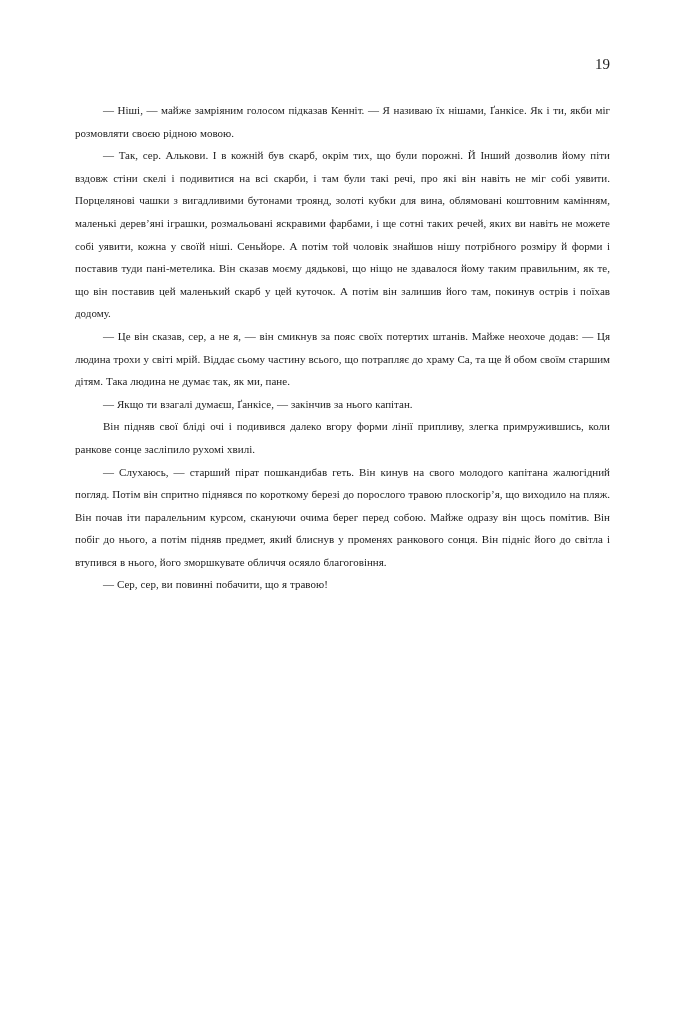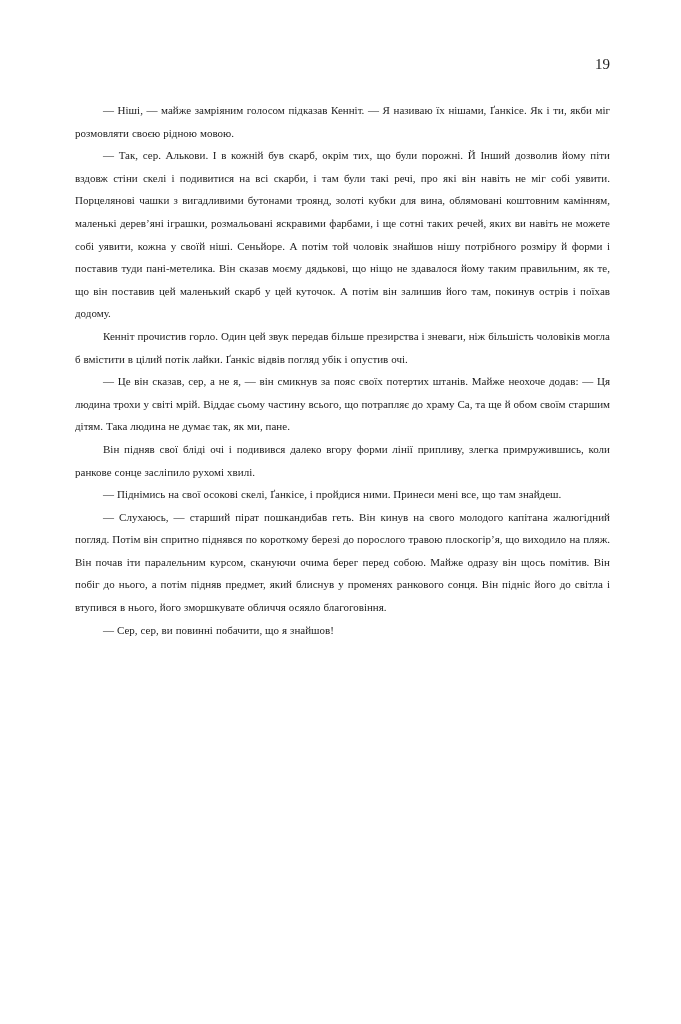--- a/index.html
+++ b/index.html
@@ -43,20 +43,19 @@
   </style>
 </head>
 <body>
 
 <div class="page">
   <div class="page-number">19</div>
 
   <div class="text-block">
     <p>— Ніші, — майже замріяним голосом підказав Кенніт. — Я називаю їх нішами, Ґанкісе. Як і ти, якби міг розмовляти своєю рідною мовою.</p>
     <p>— Так, сер. Алькови. І в кожній був скарб, окрім тих, що були порожні. Й Інший дозволив йому піти вздовж стіни скелі і подивитися на всі скарби, і там були такі речі, про які він навіть не міг собі уявити. Порцелянові чашки з вигадливими бутонами троянд, золоті кубки для вина, облямовані коштовним камінням, маленькі дерев’яні іграшки, розмальовані яскравими фарбами, і ще сотні таких речей, яких ви навіть не можете собі уявити, кожна у своїй ніші. Сеньйоре. А потім той чоловік знайшов нішу потрібного розміру й форми і поставив туди пані-метелика. Він сказав моєму дядькові, що ніщо не здавалося йому таким правильним, як те, що він поставив цей маленький скарб у цей куточок. А потім він залишив його там, покинув острів і поїхав додому.</p>
-    <p>Кенніт прочистив горло. Один цей звук передав більше презирства і зневаги, ніж більшість чоловіків могла б вмістити в цілий потік лайки. Ґанкіс відвів погляд убік і опустив очі.</p>
     <p>— Це він сказав, сер, а не я, — він смикнув за пояс своїх потертих штанів. Майже неохоче додав: — Ця людина трохи у світі мрій. Віддає сьому частину всього, що потрапляє до храму Са, та ще й обом своїм старшим дітям. Така людина не думає так, як ми, пане.</p>
+    <p>— Якщо ти взагалі думаєш, Ґанкісе, — закінчив за нього капітан.</p>
     <p>Він підняв свої бліді очі і подивився далеко вгору форми лінії припливу, злегка примружившись, коли ранкове сонце засліпило рухомі хвилі.</p>
-    <p>— Піднімись на свої осокові скелі, Ґанкісе, і пройдися ними. Принеси мені все, що там знайдеш.</p>
     <p>— Слухаюсь, — старший пірат пошкандибав геть. Він кинув на свого молодого капітана жалюгідний погляд. Потім він спритно піднявся по короткому березі до порослого травою плоскогір’я, що виходило на пляж. Він почав іти паралельним курсом, скануючи очима берег перед собою. Майже одразу він щось помітив. Він побіг до нього, а потім підняв предмет, який блиснув у променях ранкового сонця. Він підніс його до світла і втупився в нього, його зморшкувате обличчя осяяло благоговіння.</p>
-    <p>— Сер, сер, ви повинні побачити, що я знайшов!</p>
+    <p>— Сер, сер, ви повинні побачити, що я травою!</p>
   </div>
 </div>
 
 </body></html>

